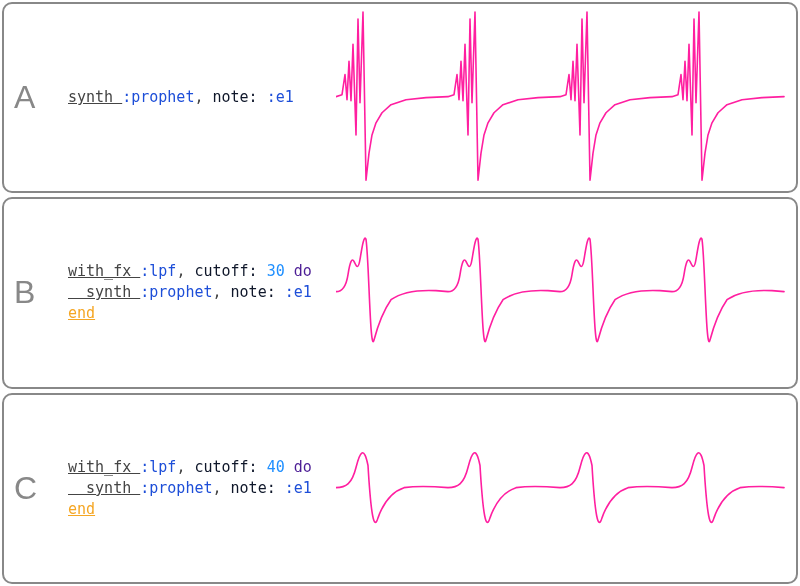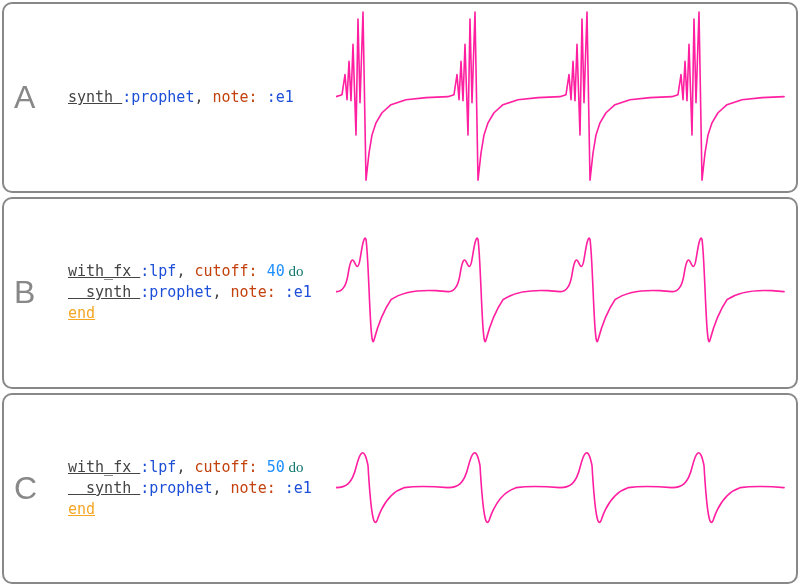--- a/index.html
+++ b/index.html
@@ -37,23 +37,23 @@
   }
   .code {
     font-size: 15px;
     line-height: 1.4;
     white-space: pre;
     color: #444;
     margin-left: 4px;
   }
   .tok-fn { color: #444; text-decoration: underline; }
   .tok-sym { color: #1d4ed8; }
-  .tok-key { color: #c2410c; }
+  .tok-key { color: #0f172a; }
   .tok-num { color: #1f8fff; }
-  .tok-do  { color: #0f766e; font-family: Liberation Serif, serif; }
+  .tok-do  { color: #4c1d95; }
   .tok-end { color: #f5a623; text-decoration: underline; }
   .tok-pun { color: #444; }
   .wave {
     position: absolute;
     right: 0;
     top: 0;
     bottom: 0;
     width: 460px;
   }
   .wave svg { width: 100%; height: 100%; }
@@ -75,33 +75,33 @@
     <div class="code"><span class="tok-fn">synth </span><span class="tok-sym">:prophet</span><span class="tok-pun">, </span><span class="tok-key">note: </span><span class="tok-sym">:e1</span></div>
     <div class="wave">
       <svg viewBox="0 0 460 186" preserveAspectRatio="none">
         <path d="M-6 92 L0 92 M 0 92 L 6 90 L 9 70 L 11 95 L 13 57 L 15 96 L 17 40 L 20 130 L 22 15 L 24 98 L 27 8 L 30 175 L 33 148 L 36 130 L 40 118 L 46 108 L 55 100 L 70 95 L 90 93 L 112 92 M 112 92 L 118 90 L 121 70 L 123 95 L 125 57 L 127 96 L 129 40 L 132 130 L 134 15 L 136 98 L 139 8 L 142 175 L 145 148 L 148 130 L 152 118 L 158 108 L 167 100 L 182 95 L 202 93 L 224 92 M 224 92 L 230 90 L 233 70 L 235 95 L 237 57 L 239 96 L 241 40 L 244 130 L 246 15 L 248 98 L 251 8 L 254 175 L 257 148 L 260 130 L 264 118 L 270 108 L 279 100 L 294 95 L 314 93 L 336 92 M 336 92 L 342 90 L 345 70 L 347 95 L 349 57 L 351 96 L 353 40 L 356 130 L 358 15 L 360 98 L 363 8 L 366 175 L 369 148 L 372 130 L 376 118 L 382 108 L 391 100 L 406 95 L 426 93 L 448 92 "></path>
       </svg>
     </div>
   </div>
 
   <div class="panel">
     <div class="panel-label">B</div>
-    <div class="code"><span class="tok-fn">with_fx </span><span class="tok-sym">:lpf</span><span class="tok-pun">, </span><span class="tok-key">cutoff: </span><span class="tok-num">40</span><span class="tok-do"> do</span>
+    <div class="code"><span class="tok-fn">with_fx </span><span class="tok-sym">:lpf</span><span class="tok-pun">, </span><span class="tok-key">cutoff: </span><span class="tok-num">30</span><span class="tok-do"> do</span>
 <span class="tok-fn">  synth </span><span class="tok-sym">:prophet</span><span class="tok-pun">, </span><span class="tok-key">note: </span><span class="tok-sym">:e1</span>
 <span class="tok-end">end</span></div>
     <div class="wave">
       <svg viewBox="0 0 460 186" preserveAspectRatio="none">
         <path d="M-6 92 L0 92 M 0 92 C 6 92 10 88 12 75 C 14 62 16 58 18 62 C 20 66 22 72 24 60 C 26 48 28 35 30 40 C 33 60 34 155 38 140 C 42 125 48 110 55 100 C 65 93 80 90 100 91 L 112 92 M 112 92 C 118 92 122 88 124 75 C 126 62 128 58 130 62 C 132 66 134 72 136 60 C 138 48 140 35 142 40 C 145 60 146 155 150 140 C 154 125 160 110 167 100 C 177 93 192 90 212 91 L 224 92 M 224 92 C 230 92 234 88 236 75 C 238 62 240 58 242 62 C 244 66 246 72 248 60 C 250 48 252 35 254 40 C 257 60 258 155 262 140 C 266 125 272 110 279 100 C 289 93 304 90 324 91 L 336 92 M 336 92 C 342 92 346 88 348 75 C 350 62 352 58 354 62 C 356 66 358 72 360 60 C 362 48 364 35 366 40 C 369 60 370 155 374 140 C 378 125 384 110 391 100 C 401 93 416 90 436 91 L 448 92 "></path>
       </svg>
     </div>
   </div>
 
   <div class="panel">
     <div class="panel-label">C</div>
-    <div class="code"><span class="tok-fn">with_fx </span><span class="tok-sym">:lpf</span><span class="tok-pun">, </span><span class="tok-key">cutoff: </span><span class="tok-num">50</span><span class="tok-do"> do</span>
+    <div class="code"><span class="tok-fn">with_fx </span><span class="tok-sym">:lpf</span><span class="tok-pun">, </span><span class="tok-key">cutoff: </span><span class="tok-num">40</span><span class="tok-do"> do</span>
 <span class="tok-fn">  synth </span><span class="tok-sym">:prophet</span><span class="tok-pun">, </span><span class="tok-key">note: </span><span class="tok-sym">:e1</span>
 <span class="tok-end">end</span></div>
     <div class="wave">
       <svg viewBox="0 0 460 186" preserveAspectRatio="none">
         <path d="M-6 92 L0 92 M 0 92 C 10 92 16 88 20 72 C 24 56 28 50 32 70 C 35 120 38 135 42 122 C 48 105 56 96 68 92 C 82 90 100 91 112 92 M 112 92 C 122 92 128 88 132 72 C 136 56 140 50 144 70 C 147 120 150 135 154 122 C 160 105 168 96 180 92 C 194 90 212 91 224 92 M 224 92 C 234 92 240 88 244 72 C 248 56 252 50 256 70 C 259 120 262 135 266 122 C 272 105 280 96 292 92 C 306 90 324 91 336 92 M 336 92 C 346 92 352 88 356 72 C 360 56 364 50 368 70 C 371 120 374 135 378 122 C 384 105 392 96 404 92 C 418 90 436 91 448 92 "></path>
       </svg>
     </div>
   </div>
 
 </div>

